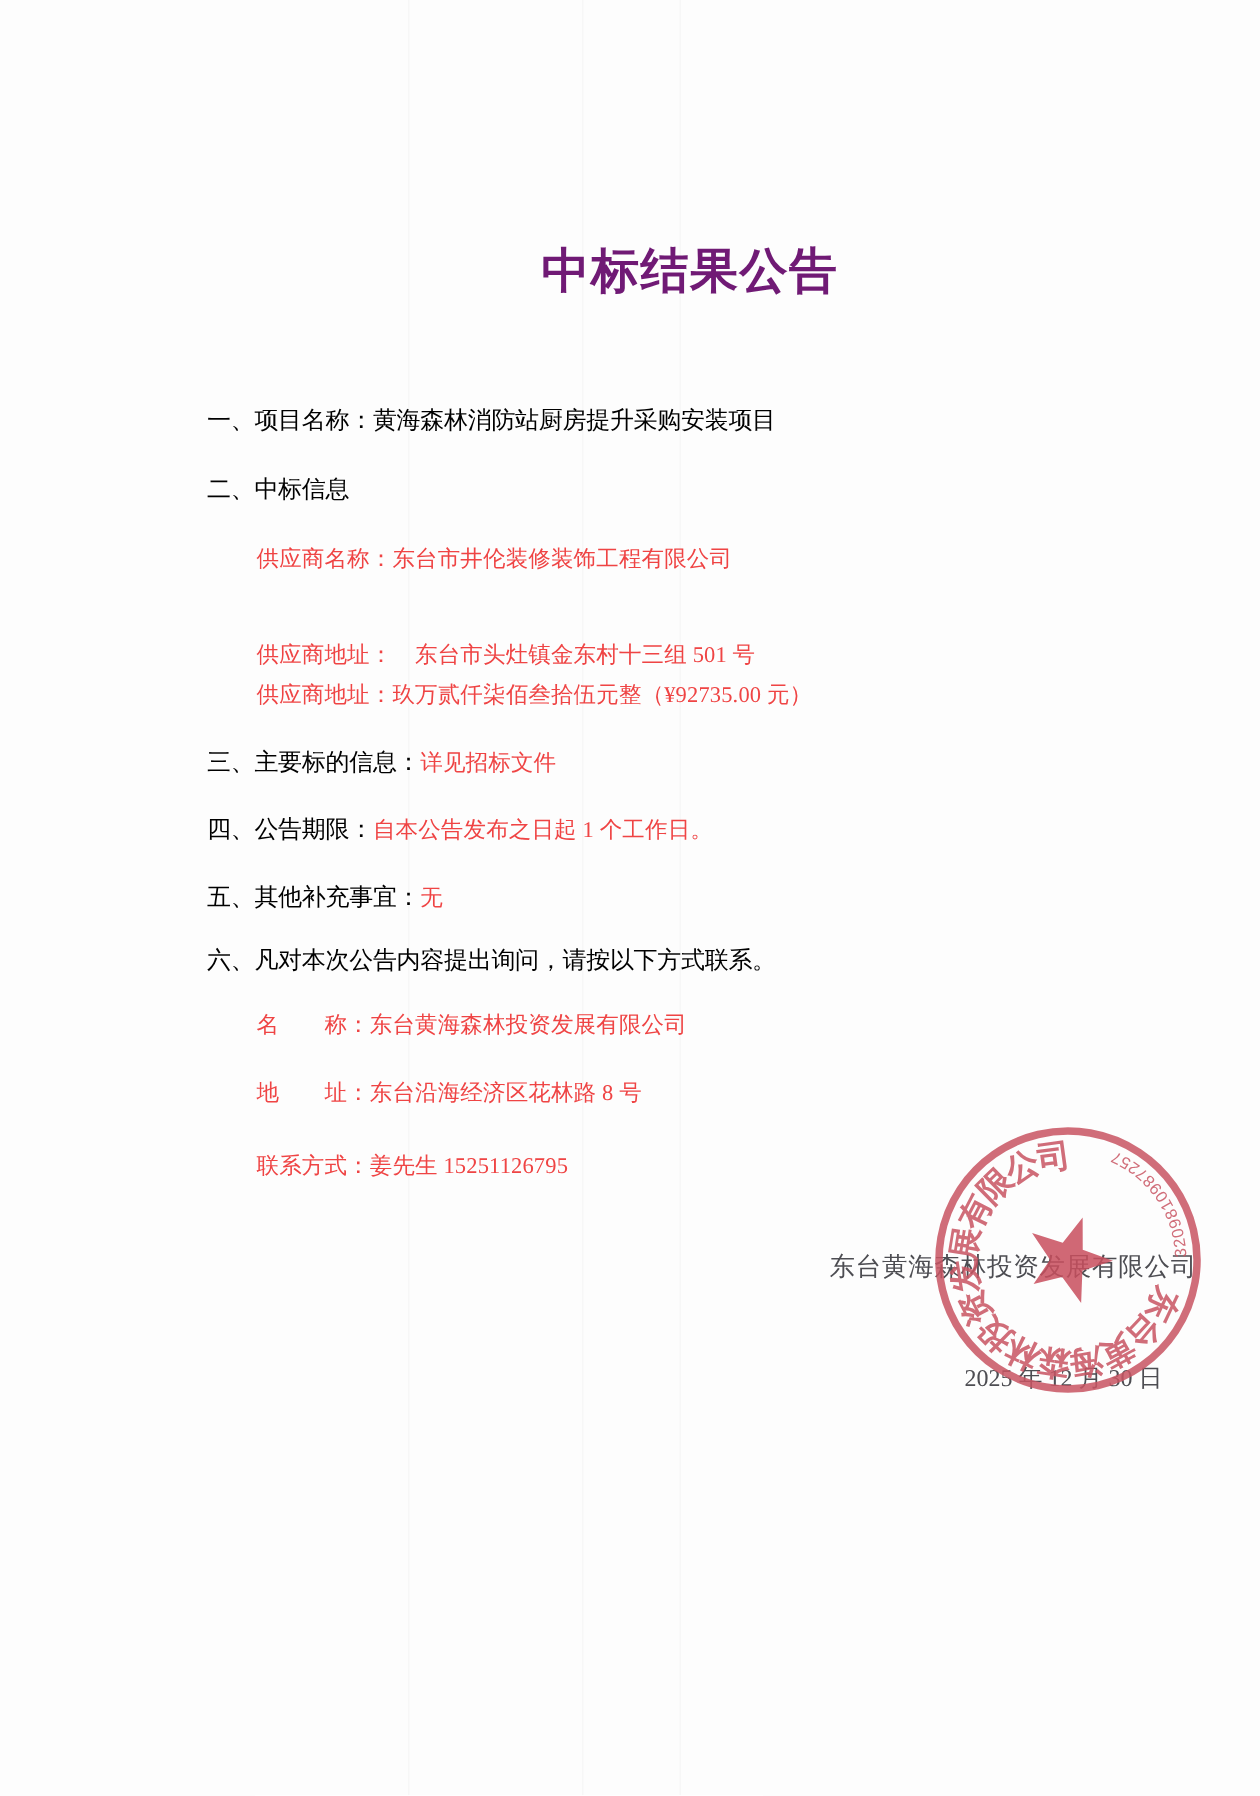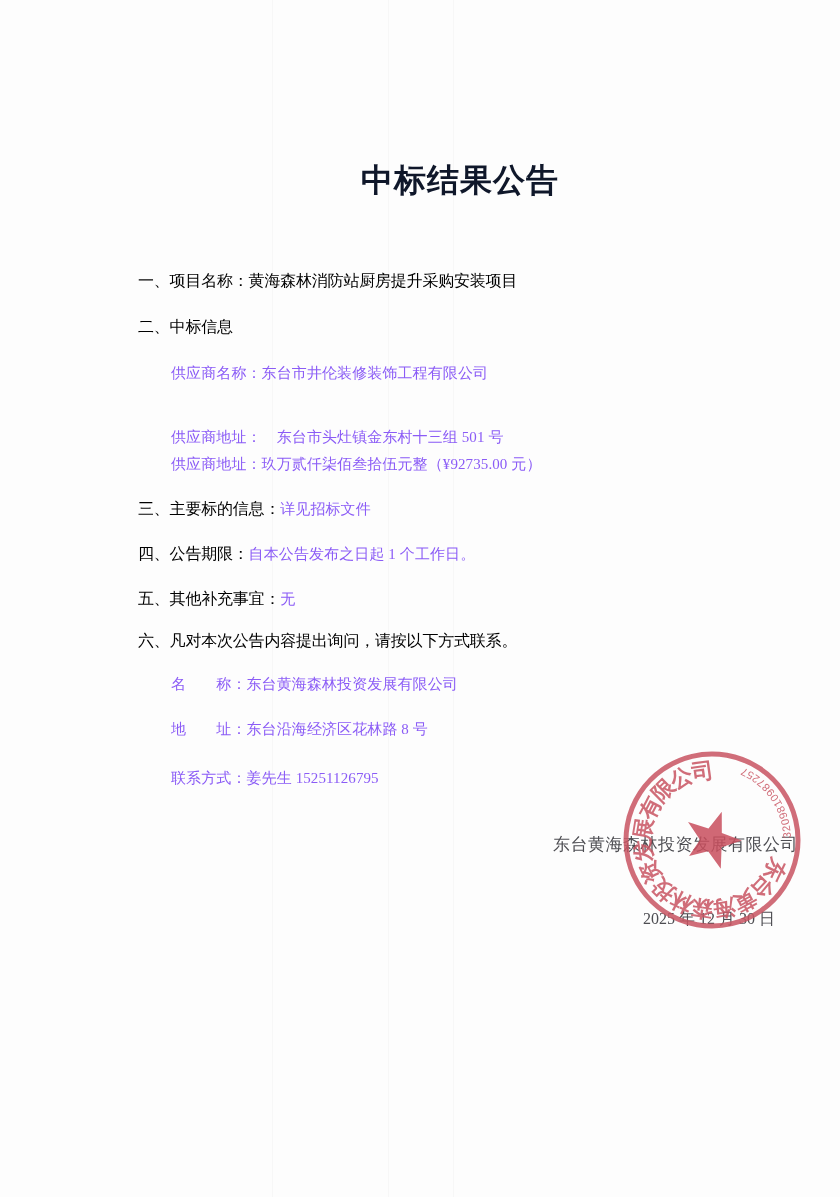--- a/index.html
+++ b/index.html
@@ -22,41 +22,41 @@
     position: absolute;
     top: 159px;
     left: 130px;
     width: 660px;
     margin: 0;
     text-align: center;
     font-family: "Liberation Serif", serif;
     font-weight: 700;
     font-size: 32px;
     letter-spacing: 1px;
-    color: #0f172a;
+    color: #701a75;
   }
   .line {
     position: absolute;
     white-space: pre;
     line-height: 20px;
   }
   .num { left: 122px; }
   .ind { left: 155px; }
   .h {
     font-family: "Liberation Sans", sans-serif;
     font-weight: 400;
     font-size: 16px;
     color: #000000;
     letter-spacing: -0.2px;
   }
   .s {
     font-family: "Liberation Serif", serif;
     font-weight: 400;
     font-size: 15px;
-    color: #8b5cf6;
+    color: #ef4444;
     letter-spacing: 0.1px;
   }
   .sig-company {
     position: absolute;
     top: 833px;
     right: 42px;
     white-space: pre;
     font-family: "Liberation Serif", serif;
     font-size: 17px;
     color: #4d4d52;

